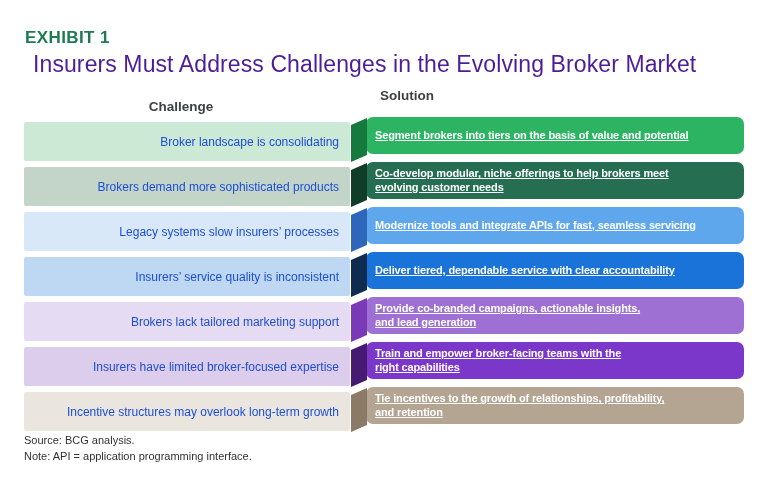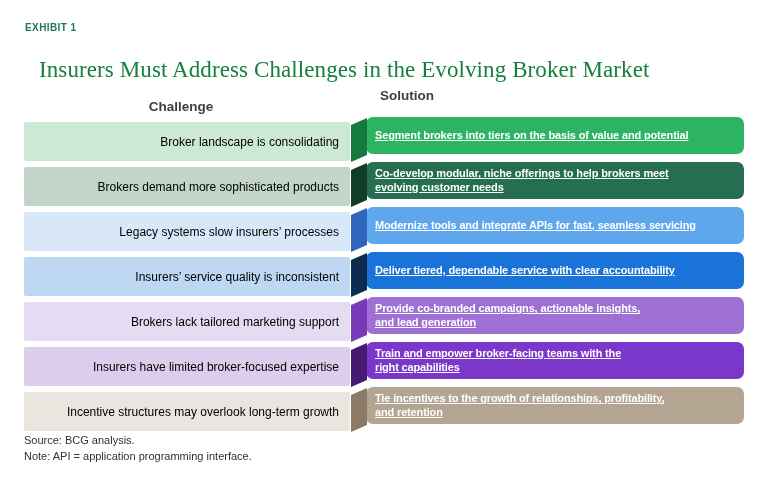--- a/index.html
+++ b/index.html
@@ -11,22 +11,22 @@
   #page {
     position: relative;
     width: 768px;
     height: 485px;
     background: #ffffff;
     overflow: hidden;
   }
   .exhibit-label {
     position: absolute;
     left: 25px;
-    top: 22px;
-    font-size: 10px;
+    top: 28px;
+    font-size: 17px;
     font-weight: bold;
     letter-spacing: 0.4px;
   }
   .page-title {
     position: absolute;
     left: 24px;
     top: 42px;
     font-size: 23px;
     font-weight: 400;
     color: #3f4044;
@@ -69,21 +69,21 @@
     border-radius: 2px;
     display: flex;
     align-items: center;
     justify-content: flex-end;
     padding: 0 11px 0 6px;
     box-sizing: border-box;
     flex-shrink: 0;
   }
   .challenge-text {
     font-size: 12px;
-    color: #000000;
+    color: #1d4ed8;
     text-align: right;
     white-space: nowrap;
   }
   .solution-bar {
     margin-left: 16px;
     flex: 1;
     position: relative;
     border-radius: 7px;
     display: flex;
     align-items: center;
@@ -118,21 +118,21 @@
   }
   .footer b { font-weight: normal; }
 </style>
 </head>
 <body>
 
 <div id="page">
 
   <div class="exhibit-label" style="color: rgb(30, 122, 82);">EXHIBIT 1</div>
 
-  <h1 class="page-title" style="margin: 15px; color: #15803d; font-family: Liberation Serif, serif;">Insurers Must Address Challenges in the Evolving Broker Market</h1>
+  <h1 class="page-title" style="margin: 9px; color: #4c1d95;">Insurers Must Address Challenges in the Evolving Broker Market</h1>
 
   <div class="col-header challenge">Challenge</div>
   <div class="col-header solution">Solution</div>
 
   <div id="rows">
 
     <div class="row">
       <div class="challenge-cell" style="background: rgb(203, 233, 212);">
         <span class="challenge-text">Broker landscape is consolidating</span>
       </div>

